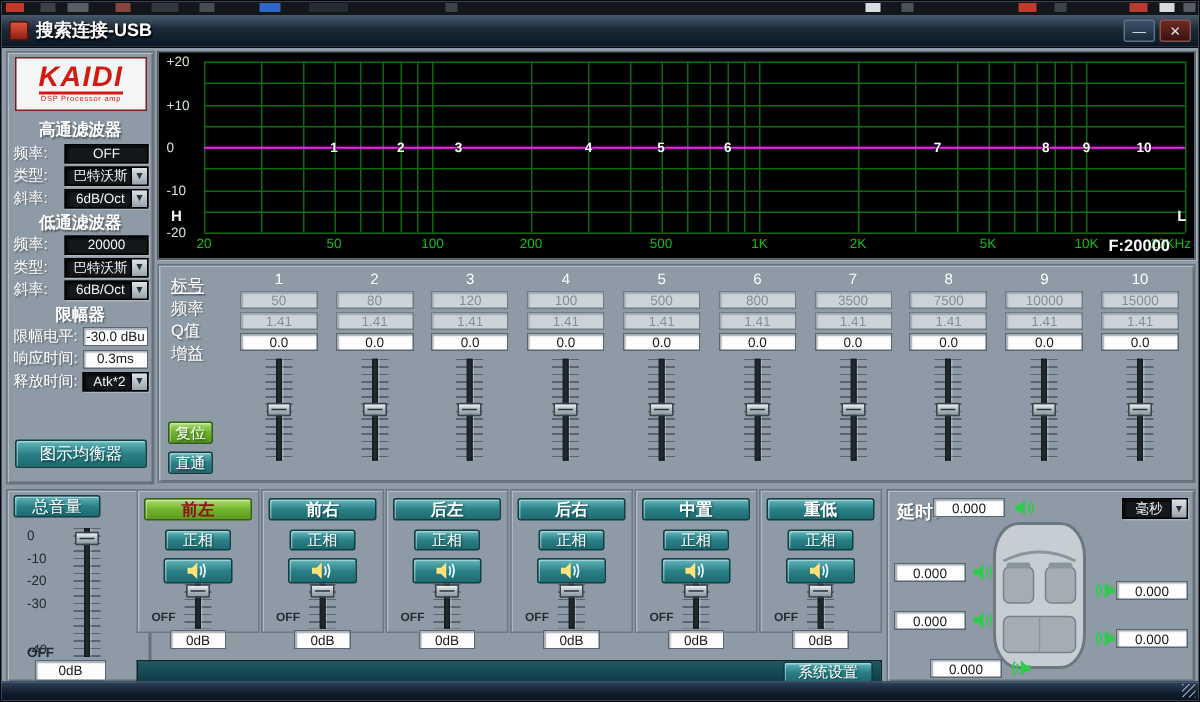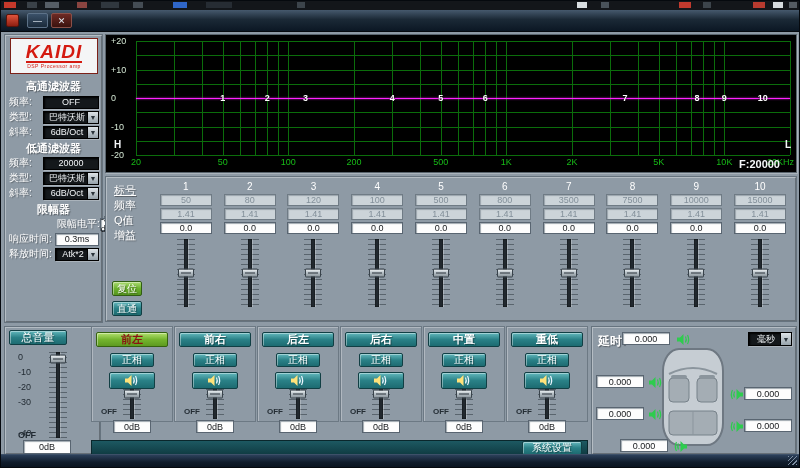--- a/index.html
+++ b/index.html
@@ -127,20 +127,21 @@
       <div style="left: 600px; width: 8px; background: rgb(73, 82, 90);"></div>
       <div style="left: 678px; width: 12px; background: rgb(192, 58, 46);"></div>
       <div style="left: 702px; width: 8px; background: rgb(60, 68, 75);"></div>
       <div style="left: 752px; width: 12px; background: rgb(184, 59, 47);"></div>
       <div style="left: 772px; width: 10px; background: rgb(213, 218, 221);"></div>
       <div style="left: 788px; width: 8px; background: rgb(85, 92, 99);"></div>
     </div>
 
   <div class="titlebar">
     <div class="appicon"></div>
+    <div class="wtitle">搜索连接-USB</div>
     <div class="winbtn">—</div>
     <div class="winbtn close">✕</div>
   </div>
 
   <div class="panel" style="left:3px;top:33px;width:99px;height:289px;">
     <div class="logo">
       <div class="main">KAIDI</div>
       <div class="sub">DSP Processor amp</div>
     </div>
     <div class="sect" style="top:44px;">高通滤波器</div>
@@ -175,35 +176,36 @@
       </div>
     </div>
     <div class="lrow" style="top:151px;">
       <span class="llab">斜率:</span>
       <div class="ibox ctl dd">
         <span class="ddtext">6dB/Oct</span>
         <span class="arrow">▼</span>
       </div>
     </div>
     <div class="sect" style="top:167px;">限幅器</div>
-    <div class="lrow" style="top:182px;margin-left:48px;">
+    <div class="lrow" style="top:182px;">
       <span class="llab">限幅电平:</span>
       <div class="wbox ctl sm">-30.0 dBu</div>
     </div>
     <div class="lrow" style="top:197px;">
       <span class="llab">响应时间:</span>
       <div class="wbox ctl sm">0.3ms</div>
     </div>
     <div class="lrow" style="top:212px;">
       <span class="llab">释放时间:</span>
       <div class="ibox ctl sm dd">
         <span class="ddtext">Atk*2</span>
         <span class="arrow">▼</span>
       </div>
     </div>
+    <div class="btn" style="position:absolute;left:5px;top:258px;width:88px;height:19px;">图示均衡器</div>
   </div>
 
   <div class="eqgraph">
     <div id="eq-plot">
         <div class="vline" style="left: 0px; background: rgb(11, 109, 11);"></div>
         <div class="vline" style="left: 38.3879px; background: rgb(11, 109, 11);"></div>
         <div class="vline" style="left: 65.6245px; background: rgb(11, 109, 11);"></div>
         <div class="vline" style="left: 86.7509px; background: rgb(11, 109, 11);"></div>
         <div class="vline" style="left: 104.012px; background: rgb(11, 109, 11);"></div>
         <div class="vline" style="left: 118.607px; background: rgb(11, 109, 11);"></div>

